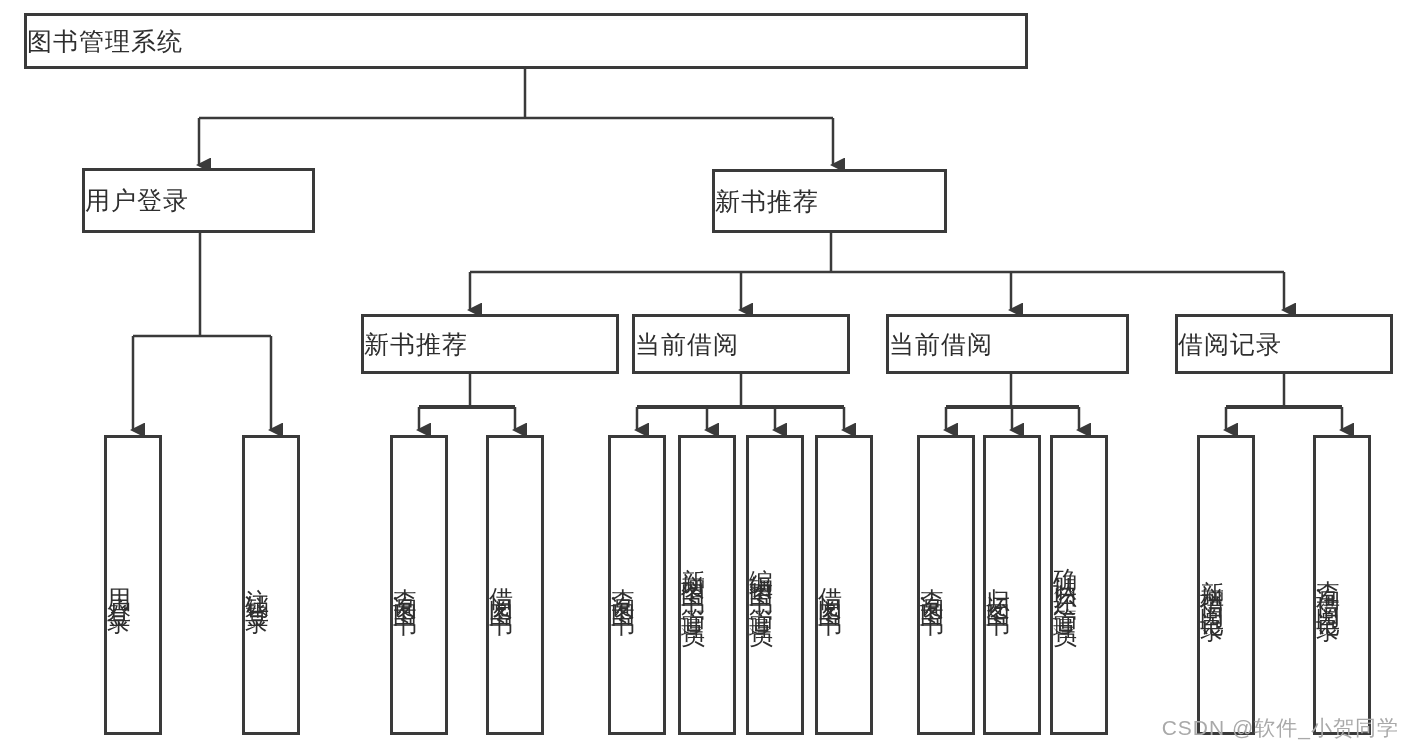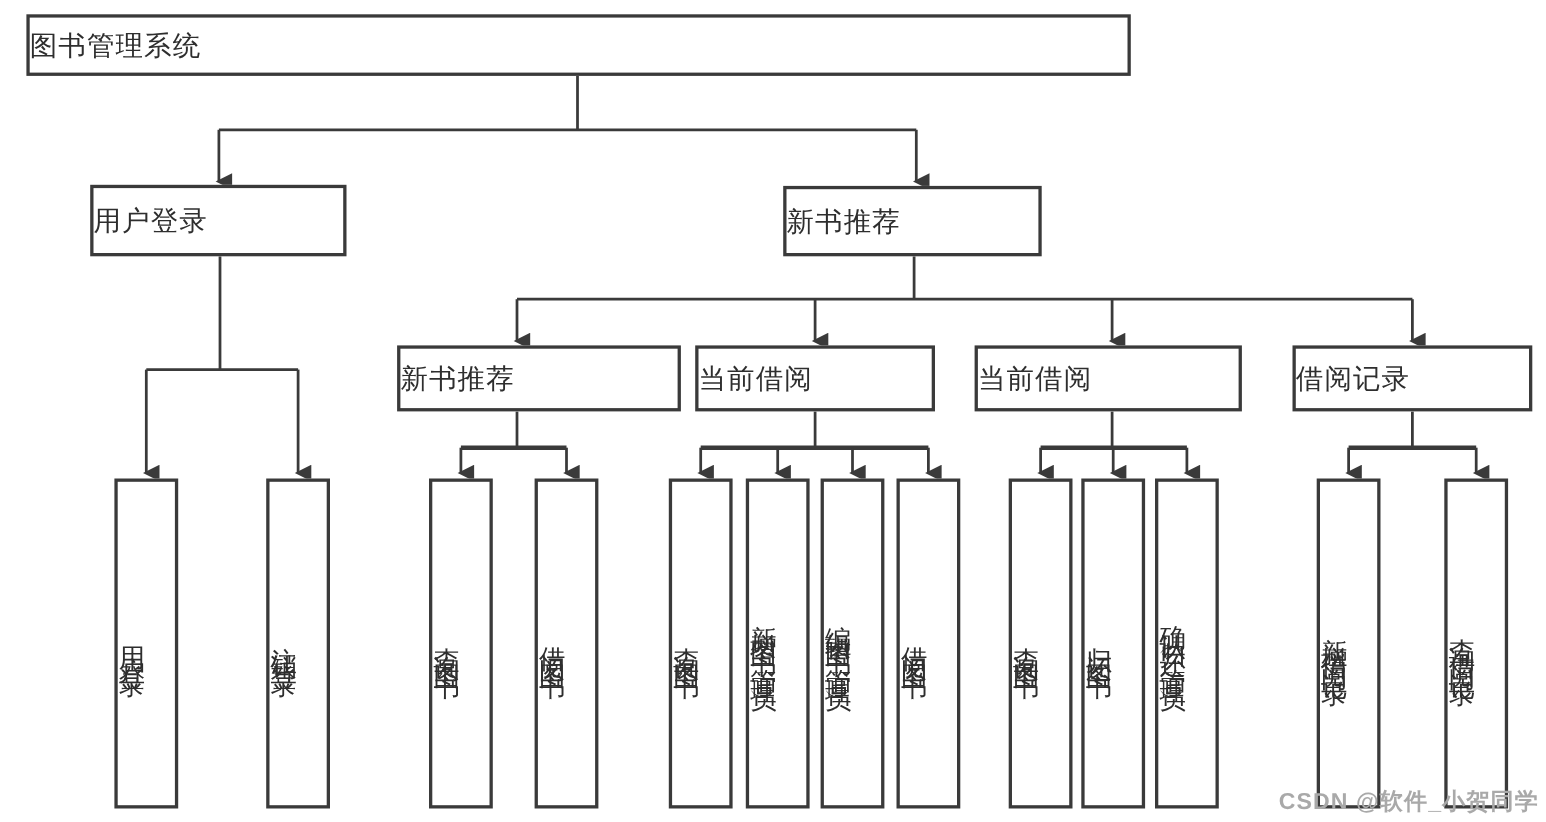--- a/index.html
+++ b/index.html
@@ -19,21 +19,20 @@
   }
   .leaf { border-width:3px; }
   .leaf span {
     writing-mode:vertical-rl; text-orientation:mixed;
     letter-spacing:8px; line-height:1; font-size:24px;
   }
   .watermark {
     position:absolute; right:6px; bottom:5px;
     font-size:21px; color:#a9a9a9; letter-spacing:1px;
     pointer-events:none;
-    font-weight:bold;
   }
 </style>
 </head>
 <body>
 
 <div class="canvas">
 
   <svg class="connectors" viewBox="0 0 1405 747" xmlns="http://www.w3.org/2000/svg">
     <defs>
       <marker id="arrow" viewBox="0 0 10 10" refX="5" refY="8" markerWidth="6" markerHeight="8" orient="auto">

